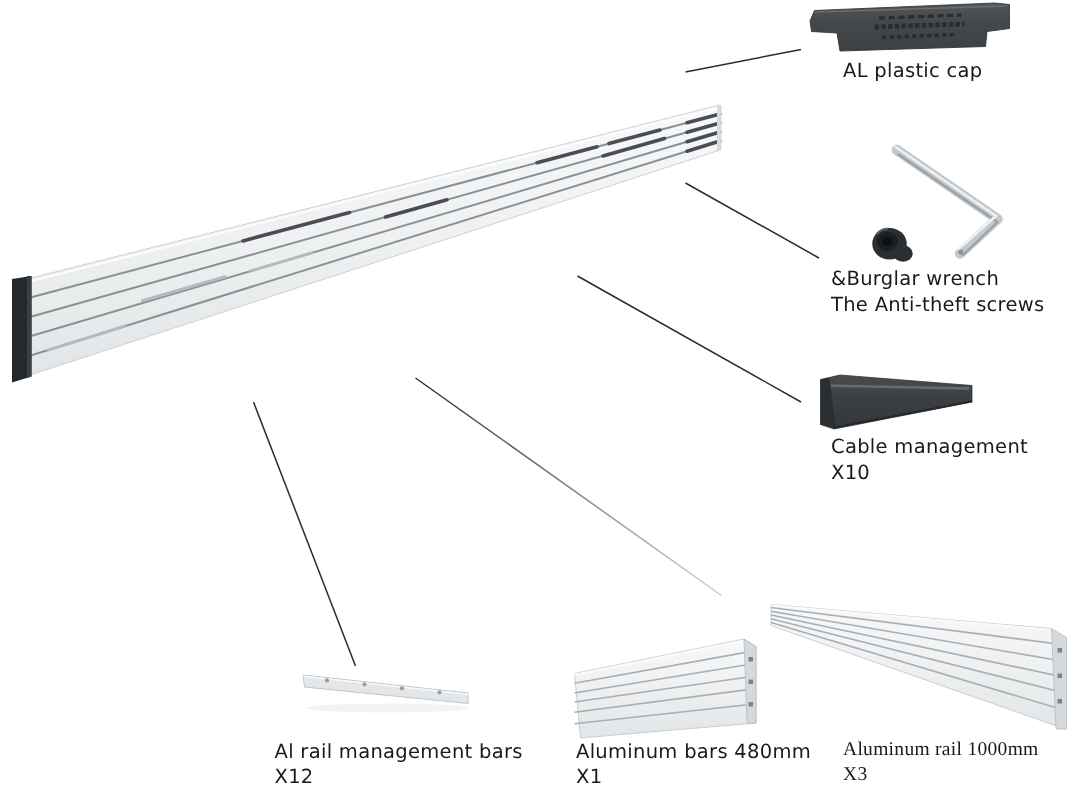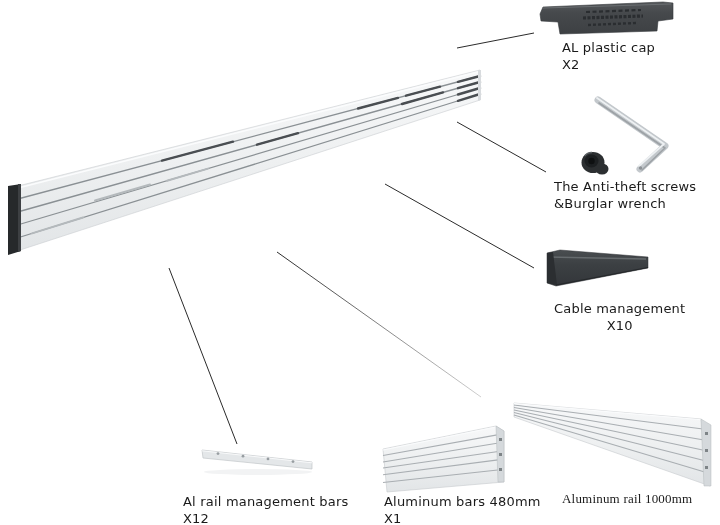--- a/index.html
+++ b/index.html
@@ -13,21 +13,21 @@
   svg.diagram{position:absolute;left:0;top:0;}
   .lbl{
     position:absolute;
     font-size:13px;line-height:17px;
     color:#1a1a1a;
     letter-spacing:.2px;
     white-space:nowrap;
   }
   .lbl-cap   {left:562px;top:39px;}
   .lbl-screws{left:554px;top:178px;}
-  .lbl-cable {left:554px;top:300px;text-align:center;}
+  .lbl-cable {left:554px;top:290px;}
   .lbl-ext   {left:183px;top:493px;}
   .lbl-480   {left:384px;top:493px;}
   .lbl-1000  {left:562px;top:490px;font-family:Liberation Serif, serif;}
 </style>
 </head>
 <body>
 
 <div class="stage">
 
   <svg class="diagram" width="720" height="525" viewBox="0 0 720 525">
@@ -173,40 +173,40 @@
       <g fill="#7e8487">
         <rect x="705" y="432" width="3" height="3"></rect>
         <rect x="705" y="449" width="3" height="3"></rect>
         <rect x="705" y="466" width="3" height="3"></rect>
       </g>
     </g>
   </svg>
 
   <div class="lbl lbl-cap">
     <div>AL plastic cap</div>
-    <div>X2</div>
   </div>
 
   <div class="lbl lbl-screws">
+    <div>&amp;Burglar wrench</div>
     <div>The Anti-theft screws</div>
-    <div>&amp;Burglar wrench</div>
   </div>
 
   <div class="lbl lbl-cable">
     <div>Cable management</div>
     <div>X10</div>
   </div>
 
   <div class="lbl lbl-ext">
     <div>Al rail management bars</div>
     <div>X12</div>
   </div>
 
   <div class="lbl lbl-480">
     <div>Aluminum bars 480mm</div>
     <div>X1</div>
   </div>
 
   <div class="lbl lbl-1000">
     <div>Aluminum rail 1000mm</div>
+    <div>X3</div>
   </div>
 
 </div>
 
 </body></html>

